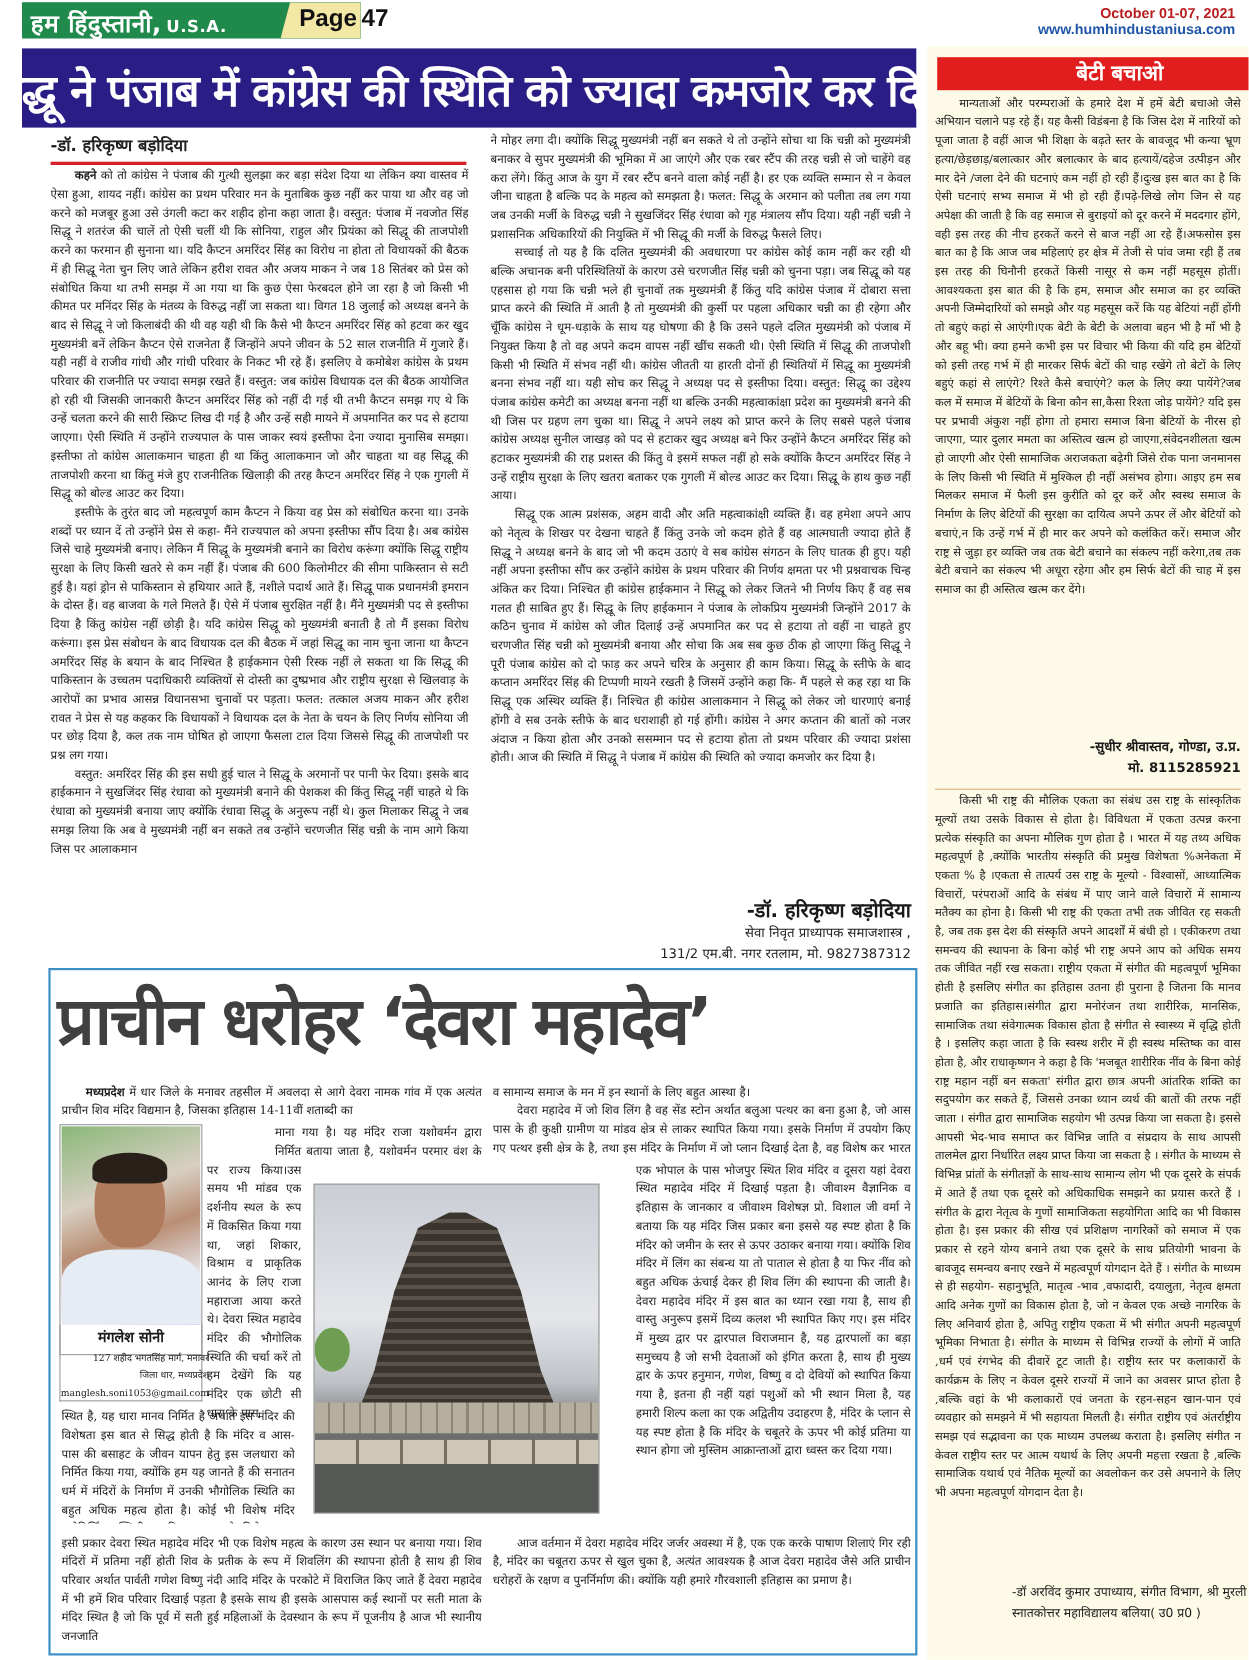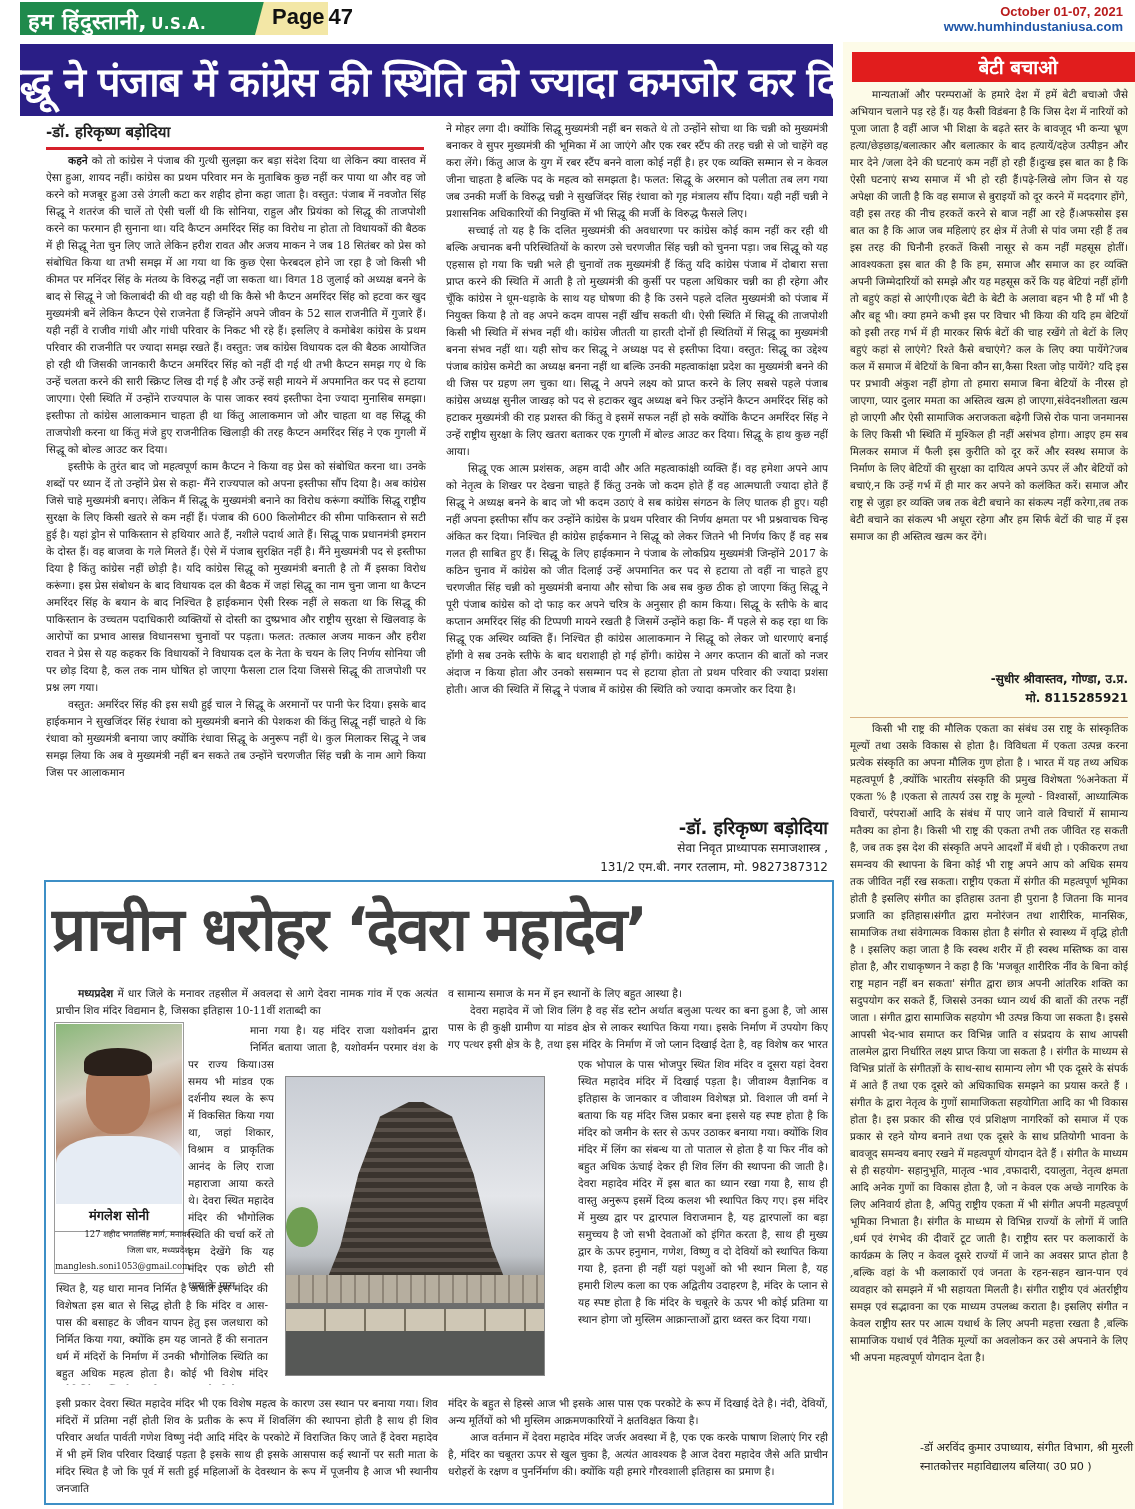--- a/index.html
+++ b/index.html
@@ -124,21 +124,21 @@
 <div class="side-rule"></div>
 <div class="sc s2">
     <p>किसी भी राष्ट्र की मौलिक एकता का संबंध उस राष्ट्र के सांस्कृतिक मूल्यों तथा उसके विकास से होता है। विविधता में एकता उत्पन्न करना प्रत्येक संस्कृति का अपना मौलिक गुण होता है । भारत में यह तथ्य अधिक महत्वपूर्ण है ,क्योंकि भारतीय संस्कृति की प्रमुख विशेषता %अनेकता में एकता % है ।एकता से तात्पर्य उस राष्ट्र के मूल्यो - विश्वासों, आध्यात्मिक विचारों, परंपराओं आदि के संबंध में पाए जाने वाले विचारों में सामान्य मतैक्य का होना है। किसी भी राष्ट्र की एकता तभी तक जीवित रह सकती है, जब तक इस देश की संस्कृति अपने आदर्शों में बंधी हो । एकीकरण तथा समन्वय की स्थापना के बिना कोई भी राष्ट्र अपने आप को अधिक समय तक जीवित नहीं रख सकता। राष्ट्रीय एकता में संगीत की महत्वपूर्ण भूमिका होती है इसलिए संगीत का इतिहास उतना ही पुराना है जितना कि मानव प्रजाति का इतिहास।संगीत द्वारा मनोरंजन तथा शारीरिक, मानसिक, सामाजिक तथा संवेगात्मक विकास होता है संगीत से स्वास्थ्य में वृद्धि होती है । इसलिए कहा जाता है कि स्वस्थ शरीर में ही स्वस्थ मस्तिष्क का वास होता है, और राधाकृष्णन ने कहा है कि 'मजबूत शारीरिक नींव के बिना कोई राष्ट्र महान नहीं बन सकता' संगीत द्वारा छात्र अपनी आंतरिक शक्ति का सदुपयोग कर सकते हैं, जिससे उनका ध्यान व्यर्थ की बातों की तरफ नहीं जाता । संगीत द्वारा सामाजिक सहयोग भी उत्पन्न किया जा सकता है। इससे आपसी भेद-भाव समाप्त कर विभिन्न जाति व संप्रदाय के साथ आपसी तालमेल द्वारा निर्धारित लक्ष्य प्राप्त किया जा सकता है । संगीत के माध्यम से विभिन्न प्रांतों के संगीतज्ञों के साथ-साथ सामान्य लोग भी एक दूसरे के संपर्क में आते हैं तथा एक दूसरे को अधिकाधिक समझने का प्रयास करते हैं । संगीत के द्वारा नेतृत्व के गुणों सामाजिकता सहयोगिता आदि का भी विकास होता है। इस प्रकार की सीख एवं प्रशिक्षण नागरिकों को समाज में एक प्रकार से रहने योग्य बनाने तथा एक दूसरे के साथ प्रतियोगी भावना के बावजूद समन्वय बनाए रखने में महत्वपूर्ण योगदान देते हैं । संगीत के माध्यम से ही सहयोग- सहानुभूति, मातृत्व -भाव ,वफादारी, दयालुता, नेतृत्व क्षमता आदि अनेक गुणों का विकास होता है, जो न केवल एक अच्छे नागरिक के लिए अनिवार्य होता है, अपितु राष्ट्रीय एकता में भी संगीत अपनी महत्वपूर्ण भूमिका निभाता है। संगीत के माध्यम से विभिन्न राज्यों के लोगों में जाति ,धर्म एवं रंगभेद की दीवारें टूट जाती है। राष्ट्रीय स्तर पर कलाकारों के कार्यक्रम के लिए न केवल दूसरे राज्यों में जाने का अवसर प्राप्त होता है ,बल्कि वहां के भी कलाकारों एवं जनता के रहन-सहन खान-पान एवं व्यवहार को समझने में भी सहायता मिलती है। संगीत राष्ट्रीय एवं अंतर्राष्ट्रीय समझ एवं सद्भावना का एक माध्यम उपलब्ध कराता है। इसलिए संगीत न केवल राष्ट्रीय स्तर पर आत्म यथार्थ के लिए अपनी महत्ता रखता है ,बल्कि सामाजिक यथार्थ एवं नैतिक मूल्यों का अवलोकन कर उसे अपनाने के लिए भी अपना महत्वपूर्ण योगदान देता है।</p>
   </div>
 <div class="side-sig2">-डॉ अरविंद कुमार उपाध्याय, संगीत विभाग, श्री मुरली मनोहर टाउन, स्नातकोत्तर महाविद्यालय बलिया( उ0 प्र0 )</div>
 
 <div class="bframe"></div>
 <div class="headline2">प्राचीन धरोहर ‘देवरा महादेव’</div>
 
 <div class="col b1">
-    <p><b>मध्यप्रदेश</b><span> में धार जिले के मनावर तहसील में अवलदा से आगे देवरा नामक गांव में एक अत्यंत प्राचीन शिव मंदिर विद्यमान है, जिसका इतिहास 10-11वीं शताब्दी का</span></p>
+    <p><b>मध्यप्रदेश</b><span> में धार जिले के मनावर तहसील में अवलदा से आगे देवरा नामक गांव में एक अत्यंत प्राचीन शिव मंदिर विद्यमान है, जिसका इतिहास 14-11वीं शताब्दी का</span></p>
   </div>
 <div class="col b3">
     <p style="text-indent:0">माना गया है। यह मंदिर राजा यशोवर्मन द्वारा निर्मित बताया जाता है, यशोवर्मन परमार वंश के राजा हुए जिस परमार वंश ने कई दशकों तक मांडव व मालवा</p>
   </div>
 <div class="col b4">
     <p style="text-indent:0">पर राज्य किया।उस समय भी मांडव एक दर्शनीय स्थल के रूप में विकसित किया गया था, जहां शिकार, विश्राम व प्राकृतिक आनंद के लिए राजा महाराजा आया करते थे। देवरा स्थित महादेव मंदिर की भौगोलिक स्थिति की चर्चा करें तो हम देखेंगे कि यह मंदिर एक छोटी सी धारा के पास</p>
   </div>
 <div class="col b5" style="top:1280px;">
     <p style="text-indent:0">स्थित है, यह धारा मानव निर्मित है अर्थात इस मंदिर की विशेषता इस बात से सिद्ध होती है कि मंदिर व आस-पास की बसाहट के जीवन यापन हेतु इस जलधारा को निर्मित किया गया, क्योंकि हम यह जानते हैं की सनातन धर्म में मंदिरों के निर्माण में उनकी भौगोलिक स्थिति का बहुत अधिक महत्व होता है। कोई भी विशेष मंदिर ज्योतिर्लिंग शक्तिपीठ आदि उस स्थान के विशेष महत्व को बताते हैं</p>
   </div>
@@ -147,21 +147,20 @@
   </div>
 
 <div class="col b2">
   <p style="text-indent:0">व सामान्य समाज के मन में इन स्थानों के लिए बहुत आस्था है।</p>
   <p>देवरा महादेव में जो शिव लिंग है वह सेंड स्टोन अर्थात बलुआ पत्थर का बना हुआ है, जो आस पास के ही कुक्षी ग्रामीण या मांडव क्षेत्र से लाकर स्थापित किया गया। इसके निर्माण में उपयोग किए गए पत्थर इसी क्षेत्र के है, तथा इस मंदिर के निर्माण में जो प्लान दिखाई देता है, वह विशेष कर भारत के 2 ही मंदिरों में देखने को मिलता है</p>
 </div>
 <div class="col b7" style="top:1056px;">
     <p style="text-indent:0">एक भोपाल के पास भोजपुर स्थित शिव मंदिर व दूसरा यहां देवरा स्थित महादेव मंदिर में दिखाई पड़ता है। जीवाश्म वैज्ञानिक व इतिहास के जानकार व जीवाश्म विशेषज्ञ प्रो. विशाल जी वर्मा ने बताया कि यह मंदिर जिस प्रकार बना इससे यह स्पष्ट होता है कि मंदिर को जमीन के स्तर से ऊपर उठाकर बनाया गया। क्योंकि शिव मंदिर में लिंग का संबन्ध या तो पाताल से होता है या फिर नींव को बहुत अधिक ऊंचाई देकर ही शिव लिंग की स्थापना की जाती है। देवरा महादेव मंदिर में इस बात का ध्यान रखा गया है, साथ ही वास्तु अनुरूप इसमें दिव्य कलश भी स्थापित किए गए। इस मंदिर में मुख्य द्वार पर द्वारपाल विराजमान है, यह द्वारपालों का बड़ा समुच्चय है जो सभी देवताओं को इंगित करता है, साथ ही मुख्य द्वार के ऊपर हनुमान, गणेश, विष्णु व दो देवियों को स्थापित किया गया है, इतना ही नहीं यहां पशुओं को भी स्थान मिला है, यह हमारी शिल्प कला का एक अद्वितीय उदाहरण है, मंदिर के प्लान से यह स्पष्ट होता है कि मंदिर के चबूतरे के ऊपर भी कोई प्रतिमा या स्थान होगा जो मुस्लिम आक्रान्ताओं द्वारा ध्वस्त कर दिया गया।</p>
   </div>
 <div class="col b8" style="top:1395px;">
-  <p style="text-indent:0">मंदिर के बहुत से हिस्से आज भी इसके आस पास एक परकोटे के रूप में दिखाई देते है। नंदी, देवियों, अन्य मूर्तियों को भी मुस्लिम आक्रमणकारियों ने क्षतविक्षत किया है।</p>
   <p>आज वर्तमान में देवरा महादेव मंदिर जर्जर अवस्था में है, एक एक करके पाषाण शिलाएं गिर रही है, मंदिर का चबूतरा ऊपर से खुल चुका है, अत्यंत आवश्यक है आज देवरा महादेव जैसे अति प्राचीन धरोहरों के रक्षण व पुनर्निर्माण की। क्योंकि यही हमारे गौरवशाली इतिहास का प्रमाण है।</p>
 </div>
 
 <div class="author-box">
   <div class="author-photo">
     <div class="shirt"></div>
     <div class="face"></div>
     <div class="hair"></div>
   </div>
 </div>

